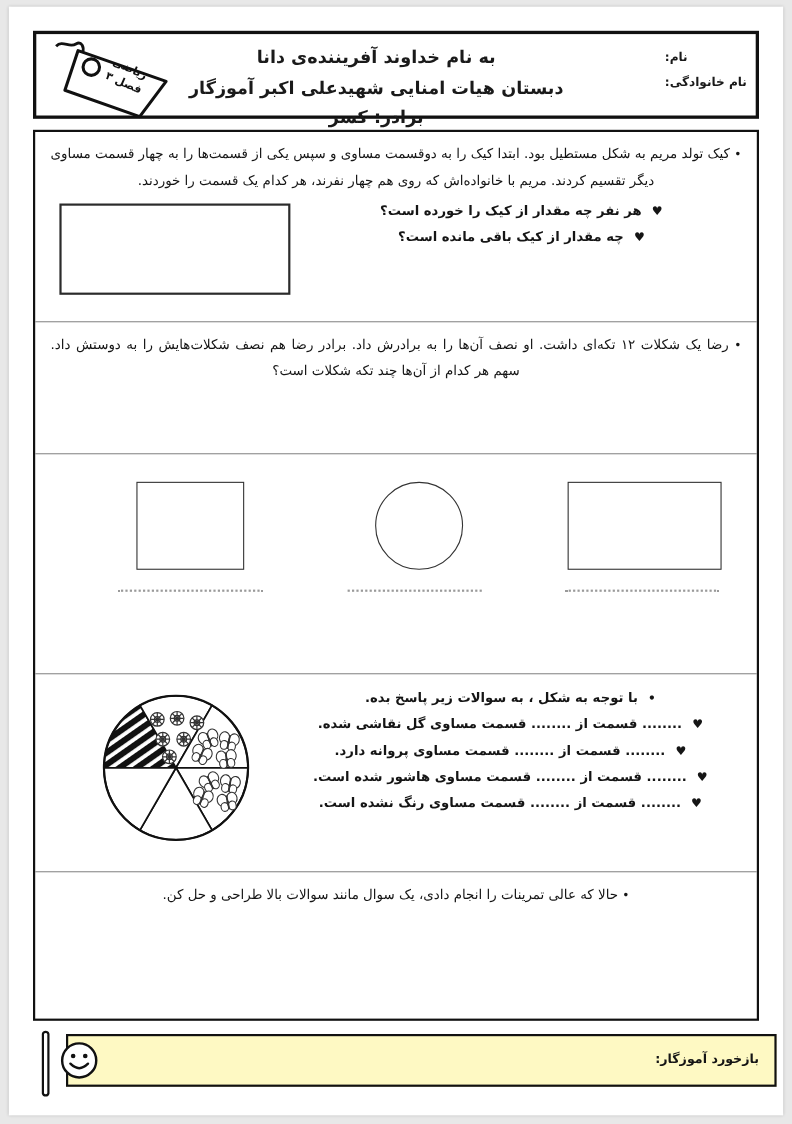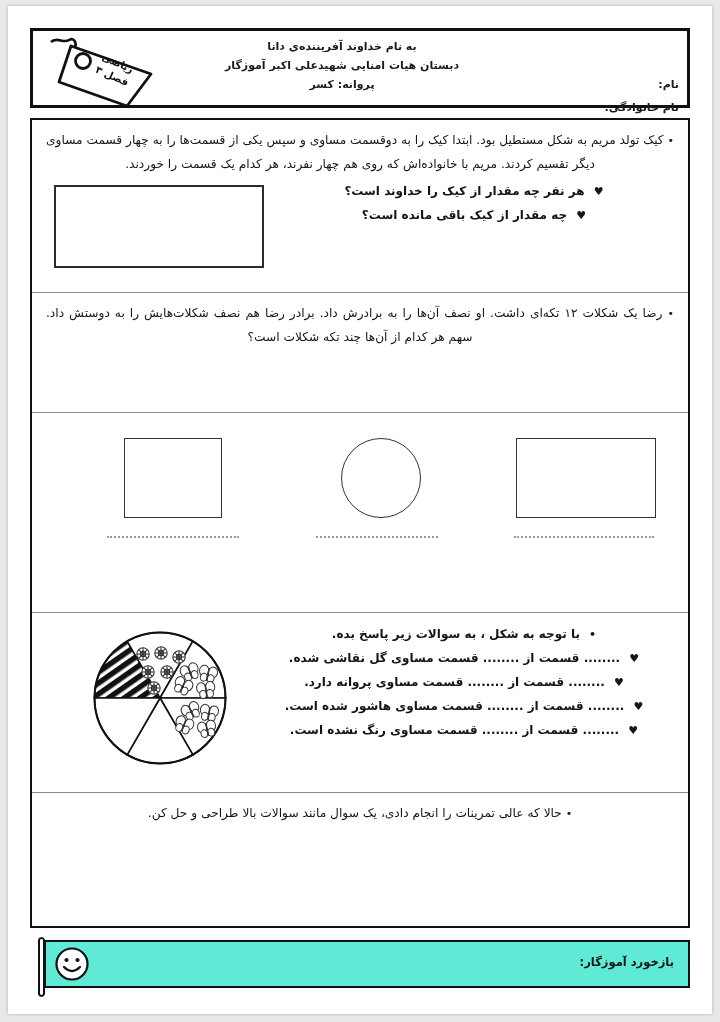--- a/index.html
+++ b/index.html
@@ -36,32 +36,32 @@
 
   .header-center {
     position: absolute;
     right: 150px;
     top: 7px;
     width: 390px;
     text-align: center;
     direction: rtl;
   }
   .header-center .line {
-    font-size: 11px;
+    font-size: 16px;
     font-weight: bold;
     color: #1a1a1a;
     line-height: 1.72;
     white-space: nowrap;
   }
 
   .header-right {
     position: absolute;
     right: 8px;
-    top: 43px;
-    text-align: right;
+    top: 10px;
+    text-align: left;
     direction: rtl;
   }
   .header-right .field {
     font-size: 11px;
     font-weight: bold;
     color: #1a1a1a;
     line-height: 2.05;
     white-space: nowrap;
   }
 
@@ -209,26 +209,26 @@
     top: 0;
     width: 420px;
   }
 
   
   .q5 { height: 120px; }
 
   
   .footer-box {
     position: absolute;
-    left: 36px;
+    left: 52px;
     top: 934px;
     width: 646px;
     height: 48px;
     border: 2.2px solid #111;
-    background: #5eead4;
+    background: #fef9c3;
   }
   .footer-label {
     position: absolute;
     right: 14px;
     top: 13px;
     font-size: 11.5px;
     font-weight: bold;
     color: #151515;
     direction: rtl;
     white-space: nowrap;
@@ -263,42 +263,42 @@
       </svg>
       <div class="tag-text">
         <span>ریاضی</span><br>
         <span>فصل ۳</span>
       </div>
     </div>
 
     <div class="header-center">
       <div class="line">به نام خداوند آفریننده‌ی دانا</div>
       <div class="line">دبستان هیات امنایی شهیدعلی اکبر آموزگار</div>
-      <div class="line">پروانه: کسر</div>
+      <div class="line">برادر: کسر</div>
     </div>
 
     <div class="header-right">
       <div class="field">نام:</div>
       <div class="field">نام خانوادگی:</div>
     </div>
   </div>
 
   <div class="body-box">
 
     <div class="qblock q1">
       <div class="qtext">
         <span class="bullet">•</span>
         <span>کیک تولد مریم به شکل مستطیل بود. ابتدا کیک را به دوقسمت مساوی و سپس یکی از قسمت‌ها را به چهار قسمت مساوی دیگر تقسیم کردند. مریم با خانواده‌اش که روی هم چهار نفرند، هر کدام یک قسمت را خوردند.</span>
       </div>
       <div class="q1-row">
         <div class="cake-rect"></div>
         <div class="q1-subs">
           <div class="sub-item">
             <span class="heart">♥</span>
-            <span>هر نفر چه مقدار از کیک را خداوند است؟</span>
+            <span>هر نفر چه مقدار از کیک را خورده است؟</span>
           </div>
           <div class="sub-item">
             <span class="heart">♥</span>
             <span>چه مقدار از کیک باقی مانده است؟</span>
           </div>
         </div>
       </div>
     </div>
 
     <div class="qblock q2">

